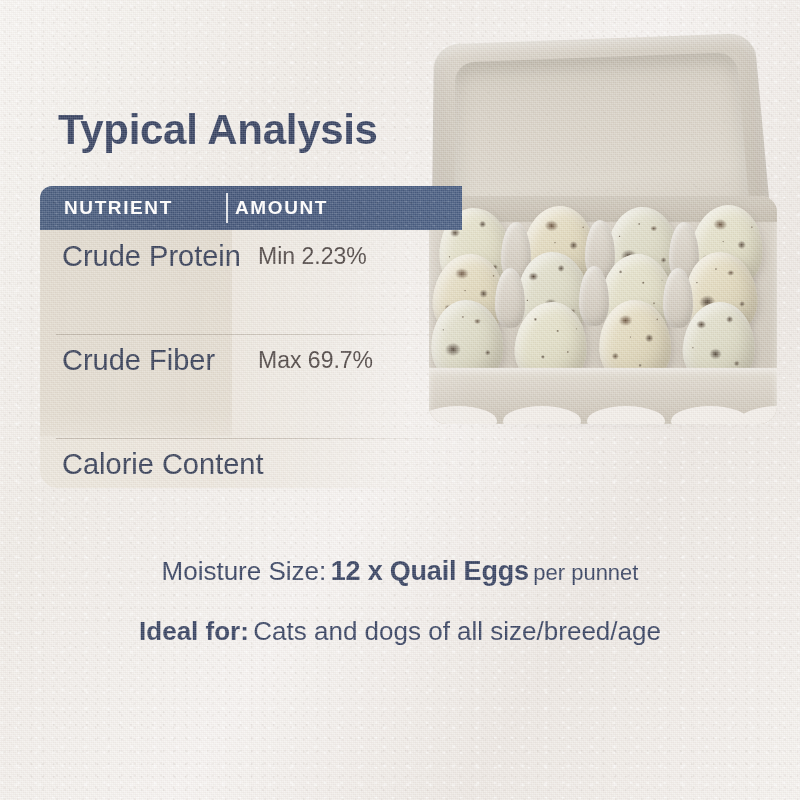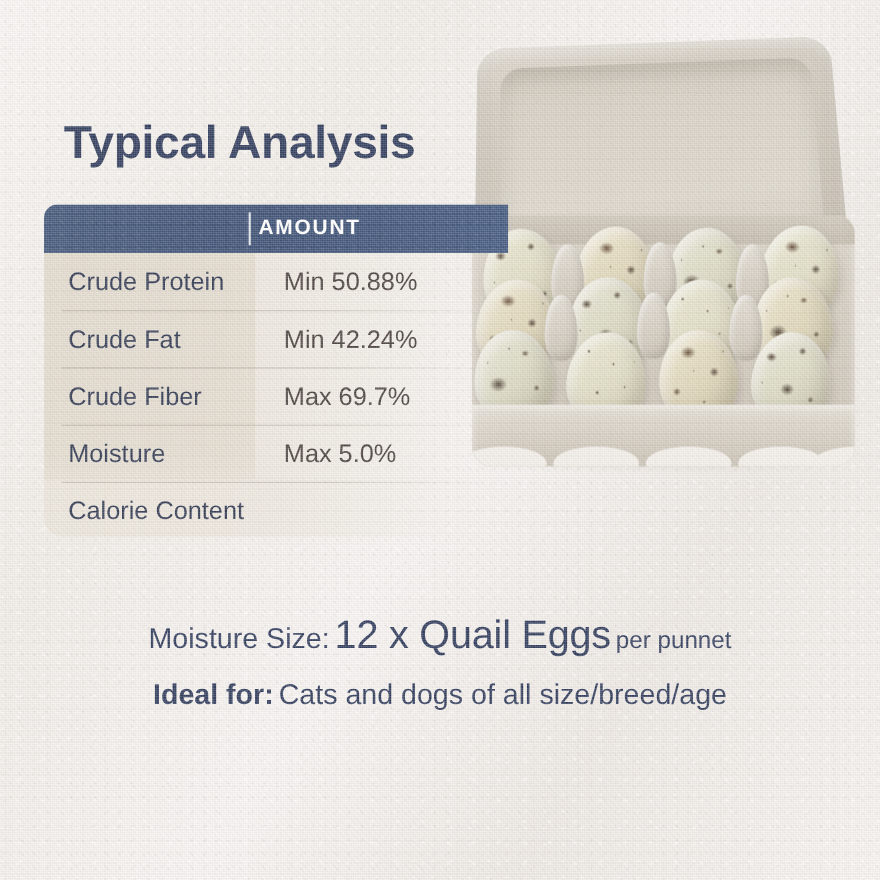--- a/index.html
+++ b/index.html
@@ -142,21 +142,21 @@
     height: 1px;
     background: linear-gradient(90deg, rgba(150,138,124,.50) 0%, rgba(150,138,124,.42) 62%, rgba(150,138,124,0) 100%);
   }
   .row .cell-label {
     position: absolute;
     left: 22px;
     top: 0;
     height: 52px;
     display: flex;
     align-items: center;
-    font-size: 23px;
+    font-size: 29px;
     color: #202a45;
     white-space: nowrap;
   }
   .row .cell-value {
     position: absolute;
     left: 218px;
     top: 0;
     height: 52px;
     display: flex;
     align-items: center;
@@ -175,21 +175,21 @@
     width: 800px;
     text-align: center;
     white-space: nowrap;
     color: #1f2c4f;
   }
   #package-line { top: 556px; }
   #ideal-line   { top: 616px; }
 
   .lbl-reg  { font-size: 26px; font-weight: normal; }
   .lbl-bold { font-size: 26px; font-weight: bold; }
-  .big-bold { font-size: 36px; font-weight: normal; letter-spacing: -0.2px; }
+  .big-bold { font-size: 27px; font-weight: bold; letter-spacing: -0.2px; }
   .sm-reg   { font-size: 22px; font-weight: normal; }
 
   
   #carton {
     position: absolute;
     left: 415px;
     top: 28px;
     width: 375px;
     height: 420px;
   }
@@ -426,46 +426,37 @@
   </div>
 
   <div id="title">Typical Analysis</div>
 
   <div id="table-panel">
 
     <div class="panel-body"></div>
     <div class="nutrient-tint"></div>
 
     <div class="header-bar">
+      <div class="th th-nutrient">NUTRIENT</div>
       <div class="col-divider"></div>
       <div class="th th-amount">AMOUNT</div>
     </div>
 
     <div class="row" style="top:44px;">
       <div class="cell-label">Crude Protein</div>
-      <div class="cell-value">Min 50.88%</div>
-    </div>
-
-    <div class="row" style="top:96px;">
-      <div class="sep"></div>
-      <div class="cell-label">Crude Fat</div>
-      <div class="cell-value">Min 42.24%</div>
-    </div>
+      <div class="cell-value">Min 2.23%</div>
+    </div>
+
 
     <div class="row" style="top:148px;">
       <div class="sep"></div>
       <div class="cell-label">Crude Fiber</div>
       <div class="cell-value">Max 69.7%</div>
     </div>
 
-    <div class="row" style="top:200px;">
-      <div class="sep"></div>
-      <div class="cell-label">Moisture</div>
-      <div class="cell-value">Max 5.0%</div>
-    </div>
 
     <div class="row row-calorie" style="top:252px;">
       <div class="sep"></div>
       <div class="cell-label">Calorie Content</div>
     </div>
   </div>
 
   <div class="info-line" id="package-line">
     <span class="lbl-reg">Moisture Size:</span>
     <span class="big-bold">12 x Quail Eggs</span>

